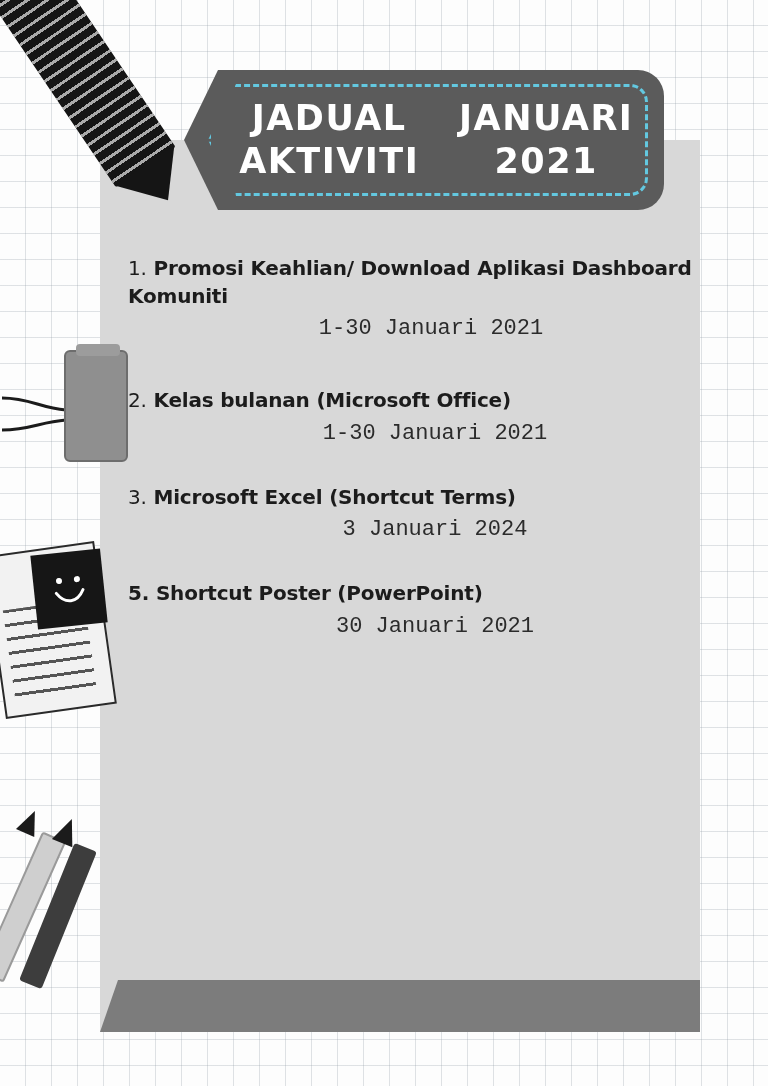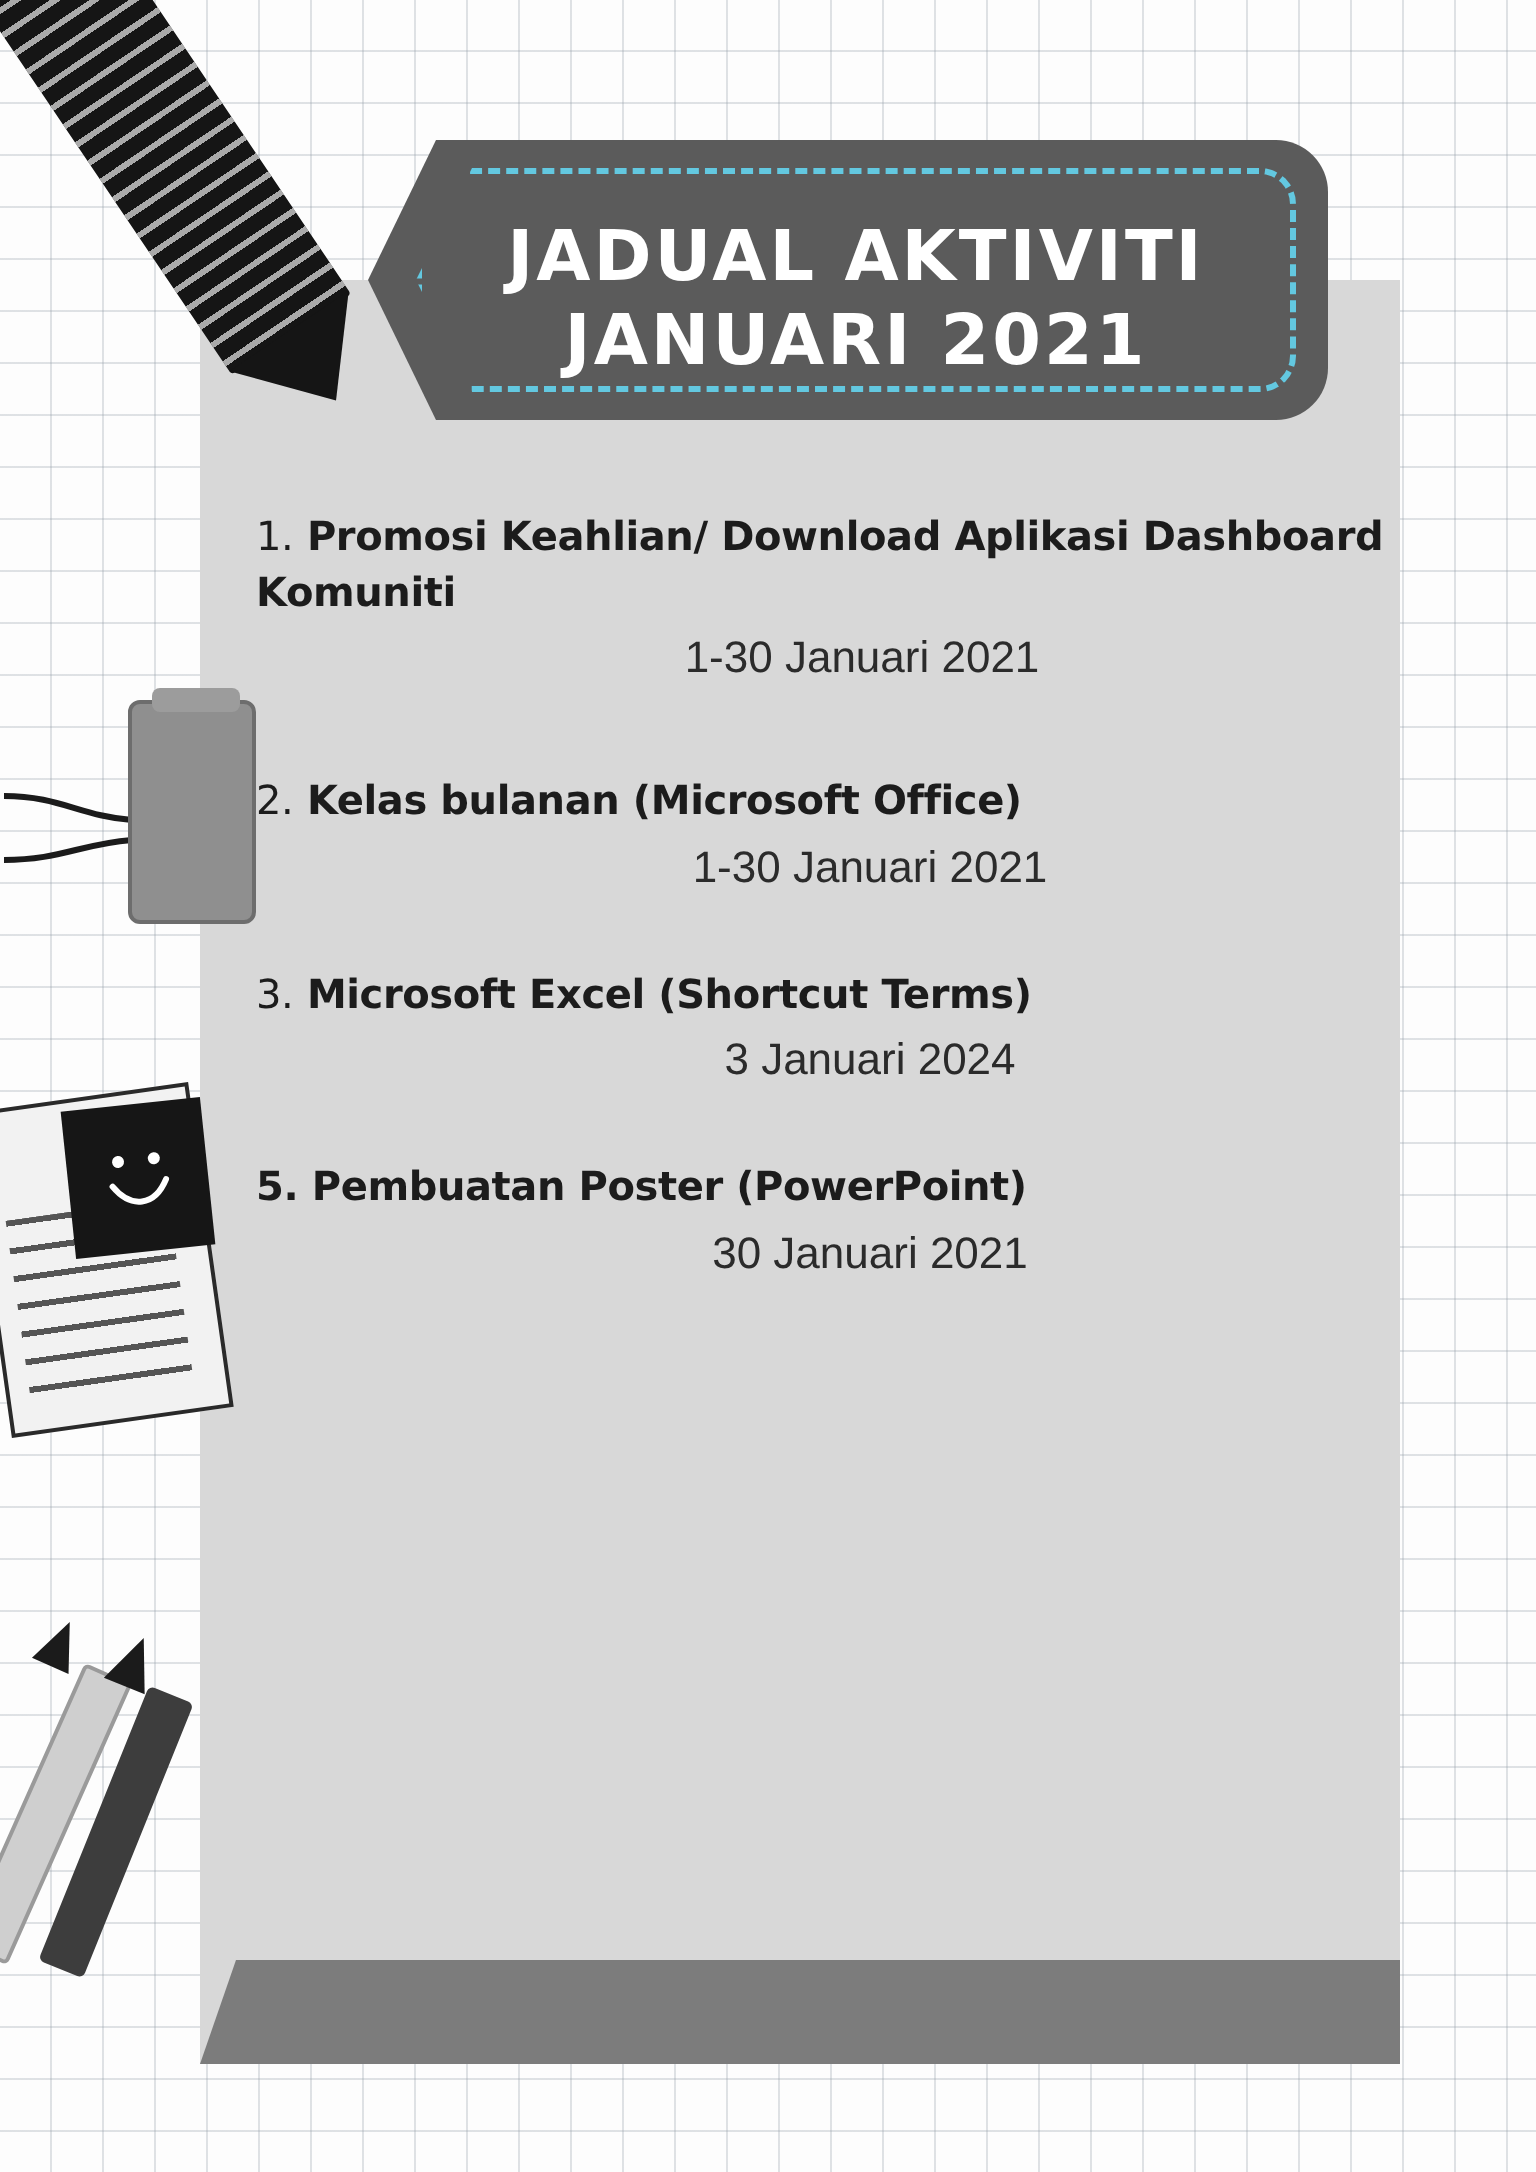--- a/index.html
+++ b/index.html
@@ -60,21 +60,21 @@
   .banner-inner {
     position: absolute;
     left: 208px;
     top: 84px;
     width: 440px;
     height: 112px;
     border: 3px dashed #63c8e0;
     border-radius: 18px;
     clip-path: polygon(0 50%, 28px 0, 100% 0, 100% 100%, 28px 100%);
     display: flex;
-    flex-direction: column;
+    flex-direction: row;
     align-items: center;
     justify-content: flex-end;
     box-sizing: border-box;
   }
   .banner-line {
     color: #ffffff;
     font-family: "DejaVu Sans", sans-serif;
     font-weight: bold;
     font-size: 35px;
     letter-spacing: 1.5px;
@@ -95,21 +95,21 @@
     color: #1c1c1c;
     font-family: "DejaVu Sans", sans-serif;
     font-weight: bold;
     font-size: 20px;
     line-height: 1.38;
     letter-spacing: -0.2px;
   }
   .entry-title .num { font-weight: normal; }
   .entry-date {
     color: #2b2b2b;
-    font-family: Liberation Sans, sans-serif;
+    font-family: Liberation Mono, monospace;
     font-size: 22px;
     line-height: 1.5;
     text-align: center;
     padding-left: 30px;
     margin-top: 2px;
   }
   .entry.e1 .entry-date { padding-left: 22px; }
   .entry.e2 { margin-top: 42px; }
   .entry.e3 { margin-top: 34px; }
   .entry.e4 { margin-top: 34px; }
@@ -291,21 +291,21 @@
         <span class="num">3.</span>
         <span>Microsoft Excel (Shortcut Terms)</span>
       </div>
       <div class="entry-date">3 Januari 2024</div>
     </div>
 
 
     <div class="entry e5">
       <div class="entry-title">
         <span>5.</span>
-        <span>Pembuatan Poster (PowerPoint)</span>
+        <span>Shortcut Poster (PowerPoint)</span>
       </div>
       <div class="entry-date">30 Januari 2021</div>
     </div>
 
   </div>
 
   <div class="pencil-top"></div>
   <div class="pencil-top-stripes"></div>
 
   <svg class="clip-wire" viewBox="0 0 70 42">

